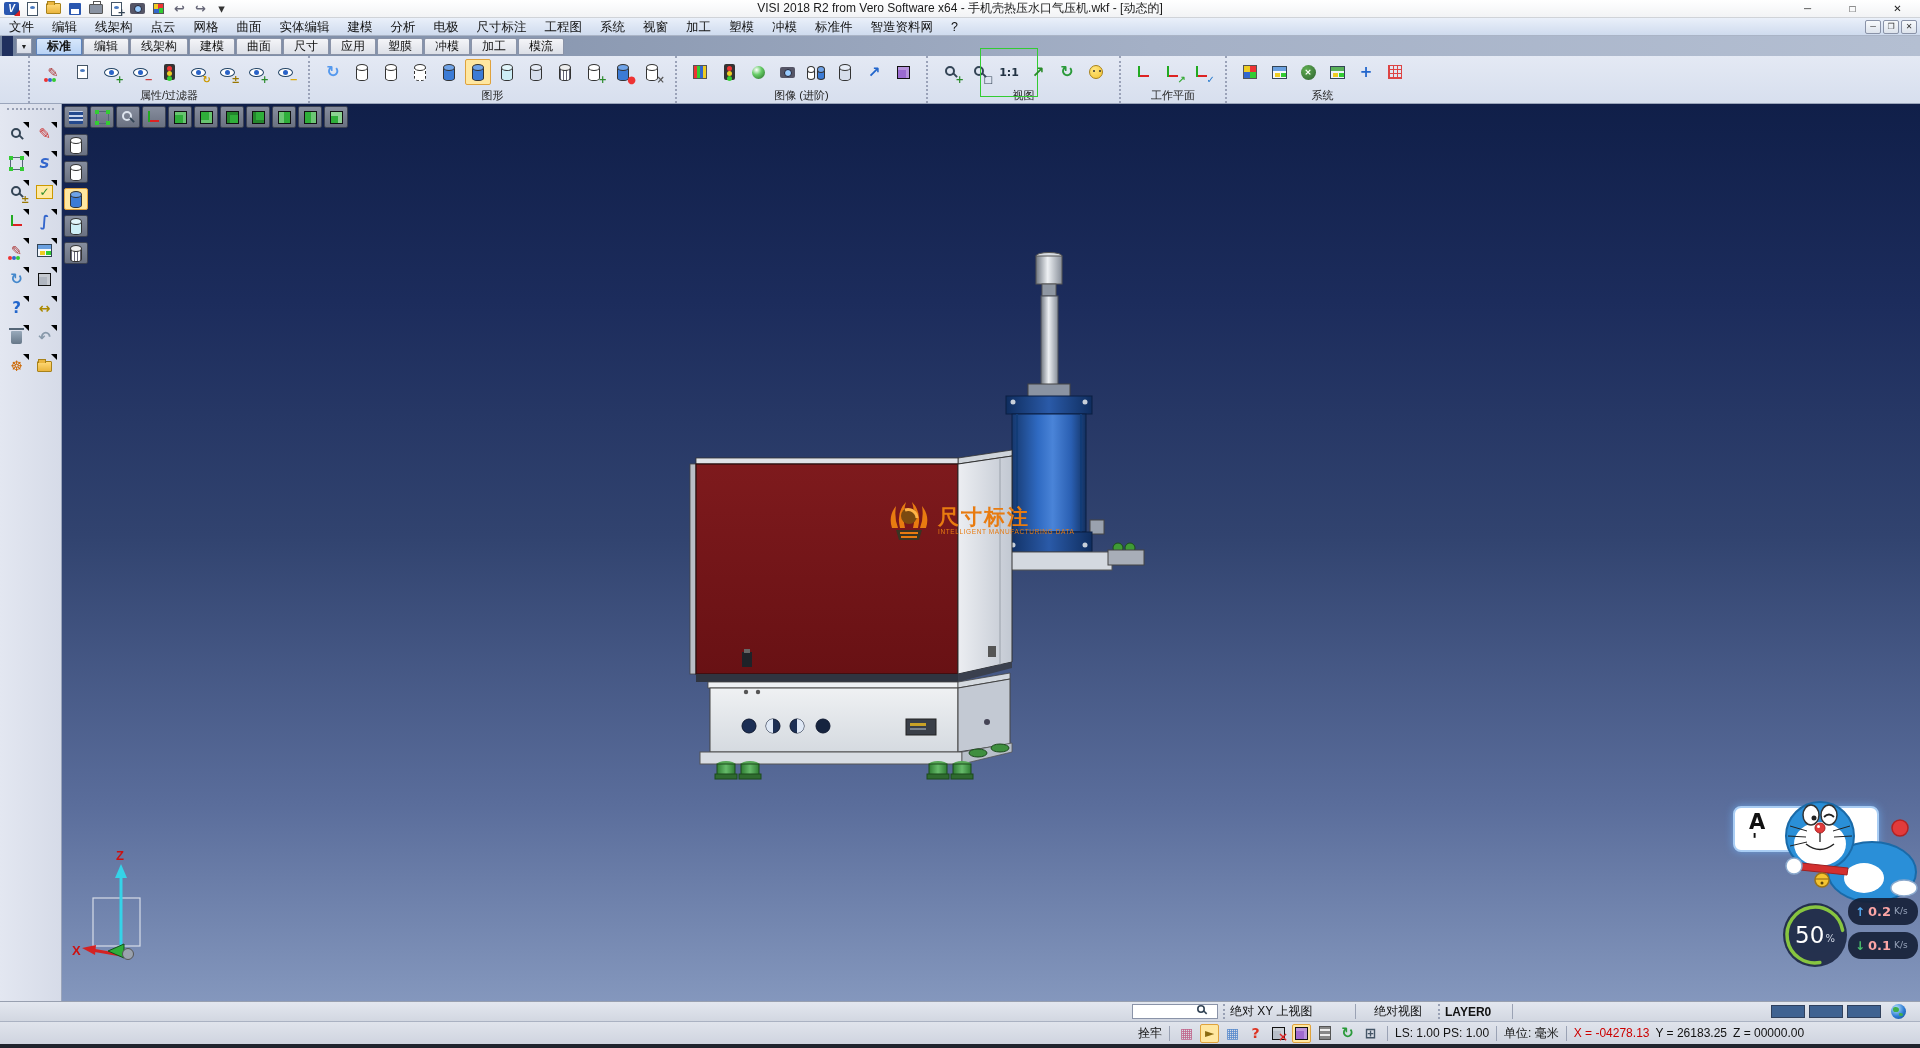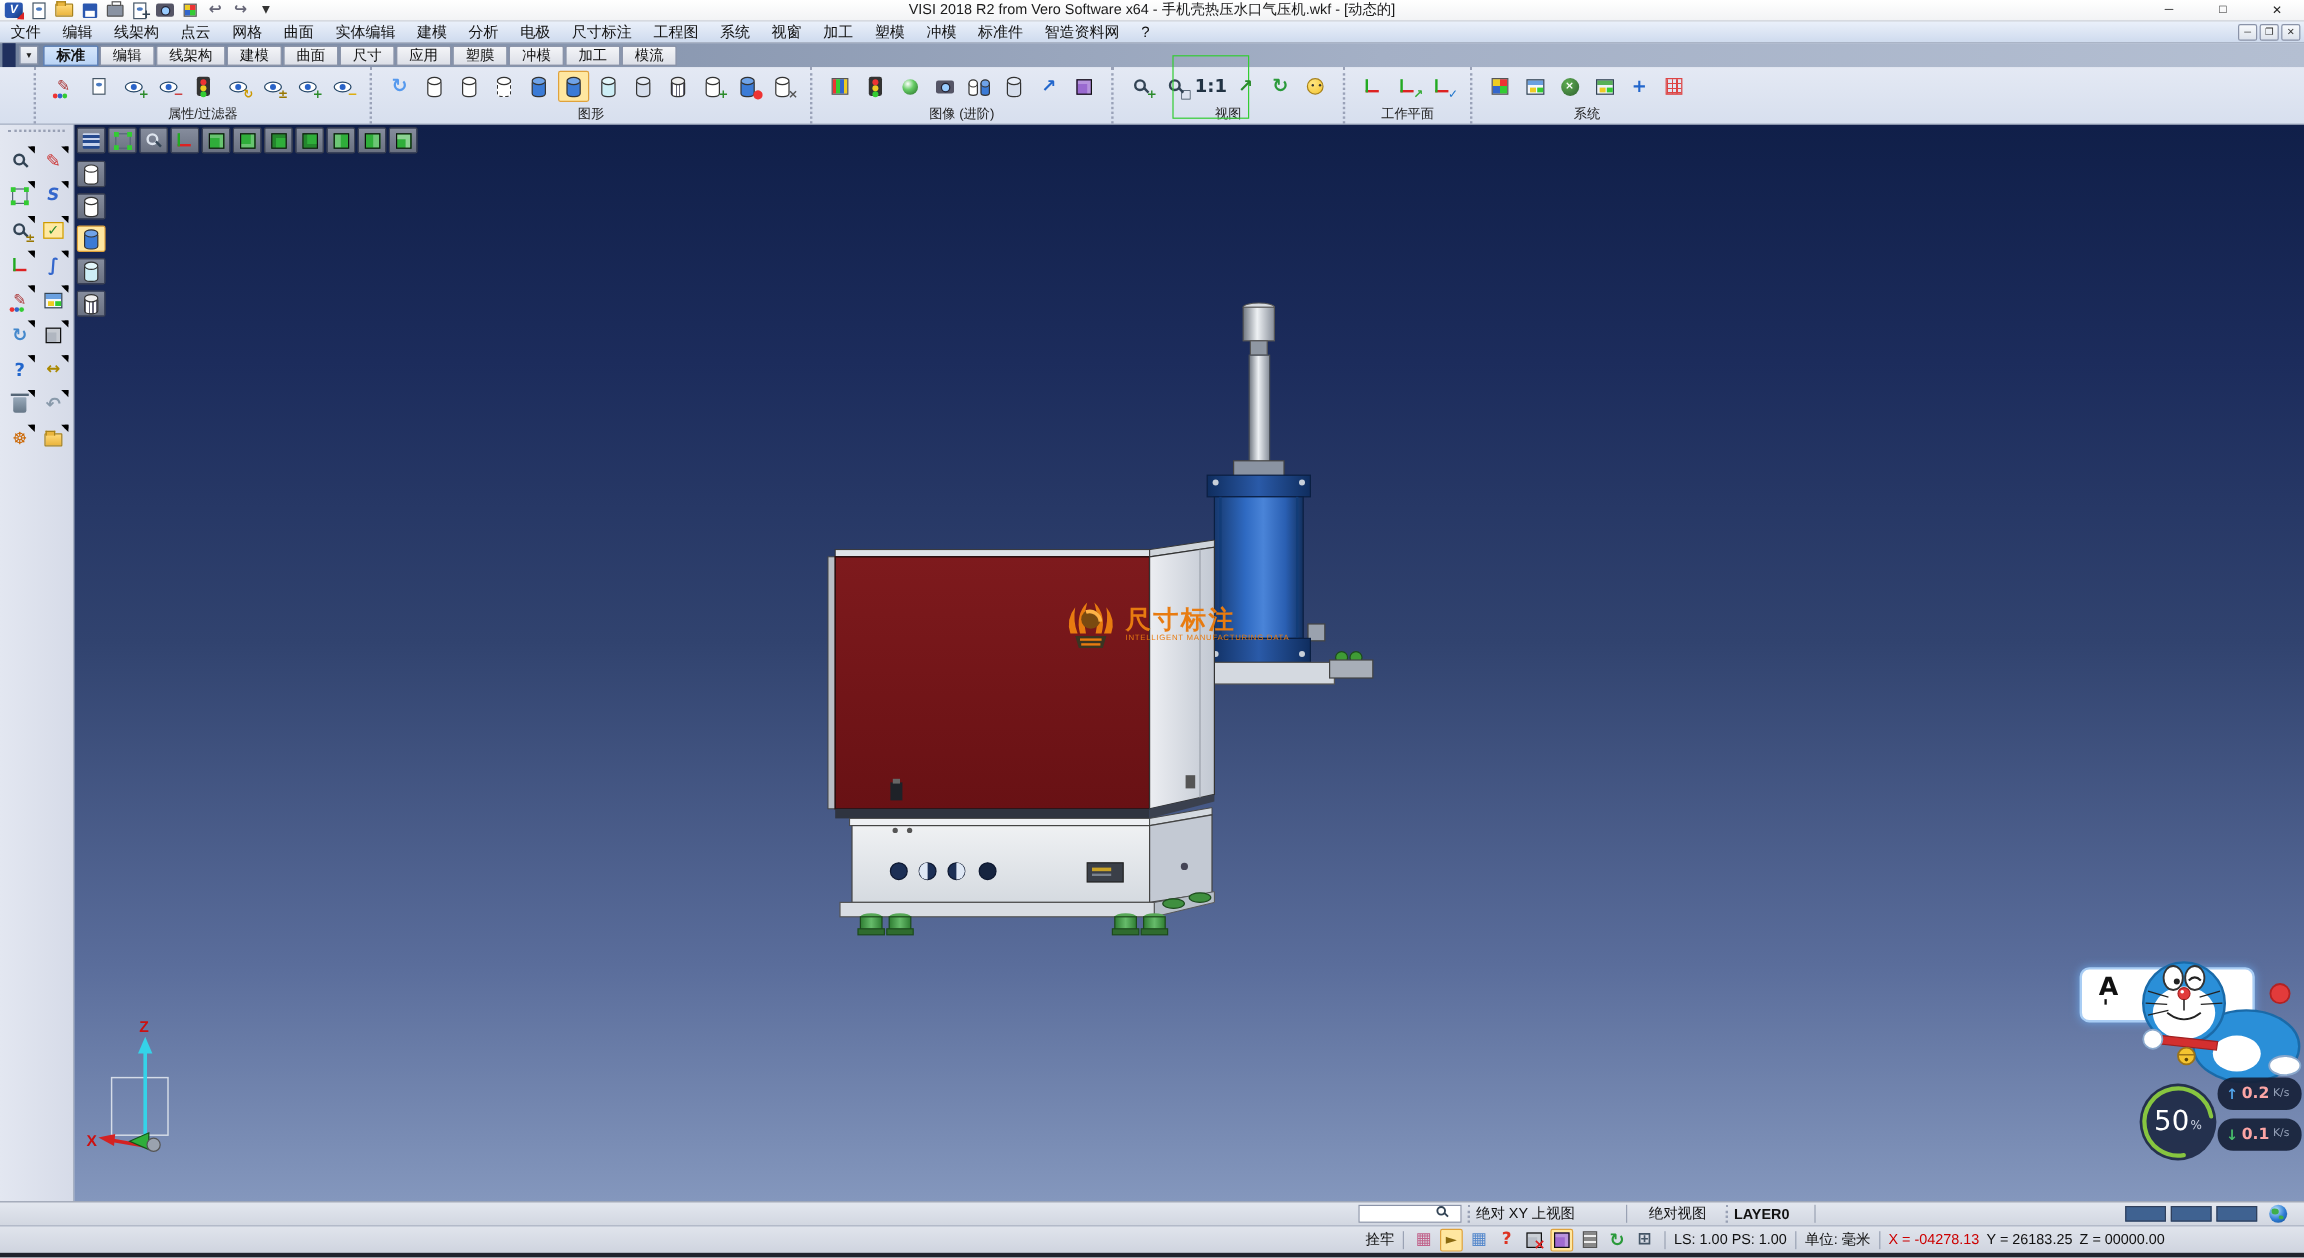--- a/index.html
+++ b/index.html
@@ -346,21 +346,21 @@
         <div class="gicons">
           <button class="tbtn">
             <span class="mag"></span>
             <b class="ov" style="color:#2a8a2a">+</b>
           </button>
           <button class="tbtn">
             <span class="mag"></span>
             <b class="ov" style="color:#345">□</b>
           </button>
           <button class="tbtn">
-            <b class="gl" style="color:#234;font-size:15px;border:1px solid #3c3;padding:18px">1:1</b>
+            <b class="gl" style="color:#234;font-size:11px;border:1px solid #3c3;padding:18px">1:1</b>
           </button>
           <button class="tbtn">
             <b class="gl" style="color:#2a8a2a;font-size:15px">↗</b>
           </button>
           <button class="tbtn">
             <b class="gl" style="color:#2a9a3a;font-size:16px">↻</b>
           </button>
           <button class="tbtn">
             <span class="smile"></span>
           </button>

